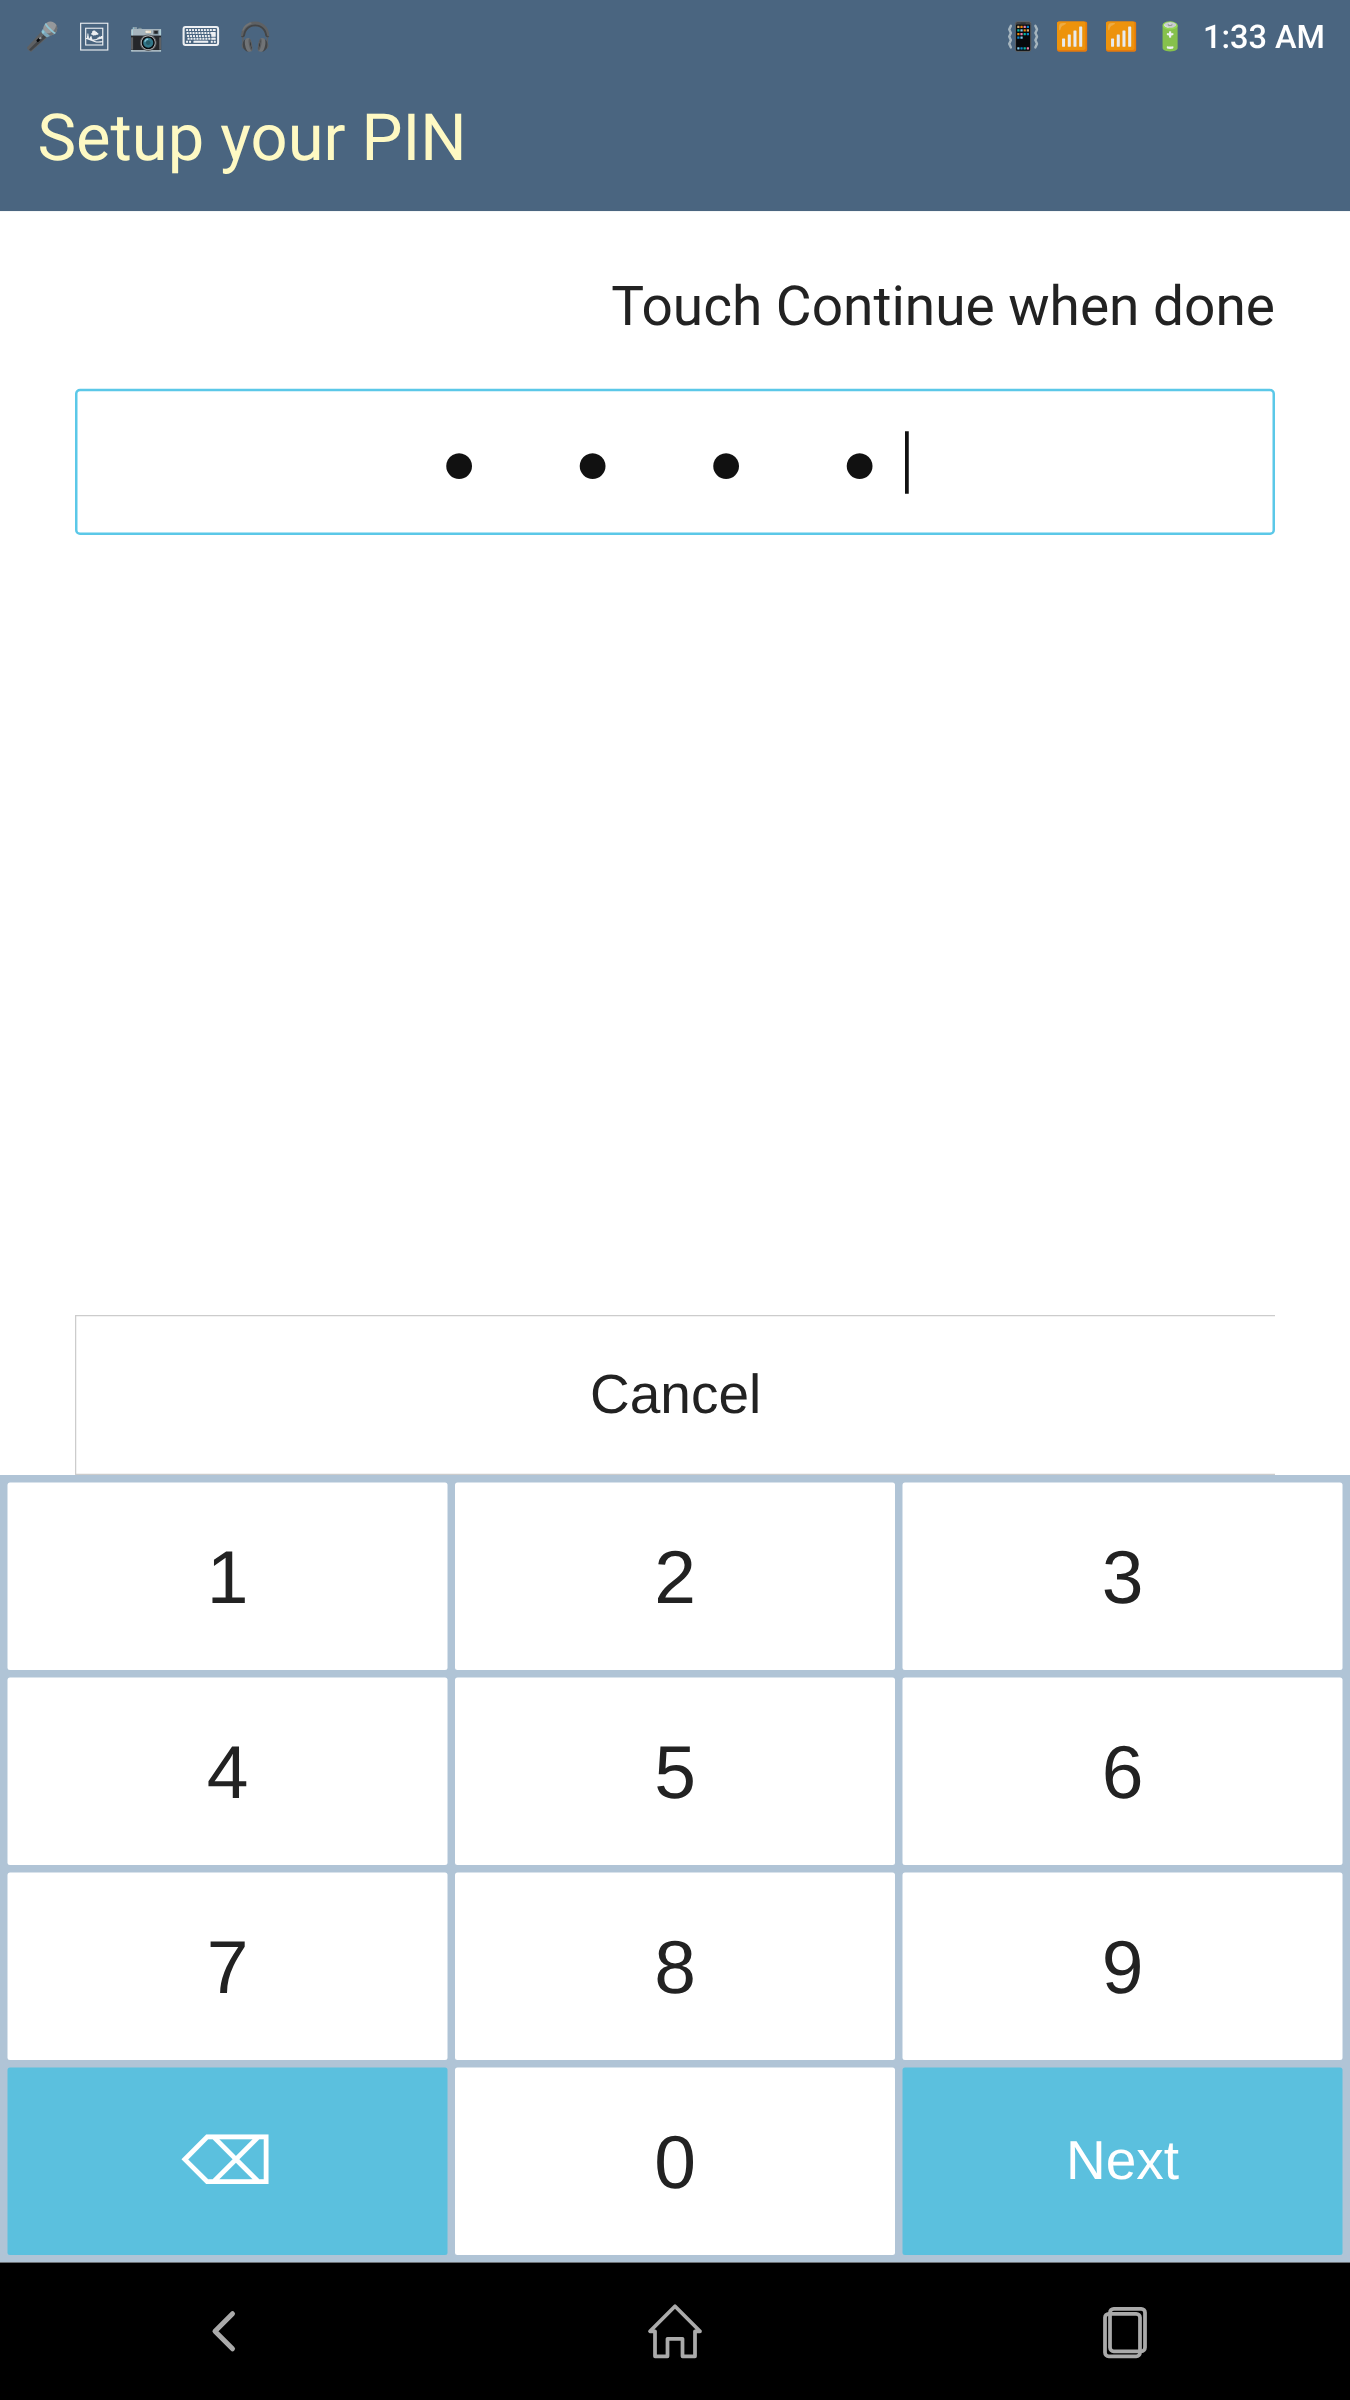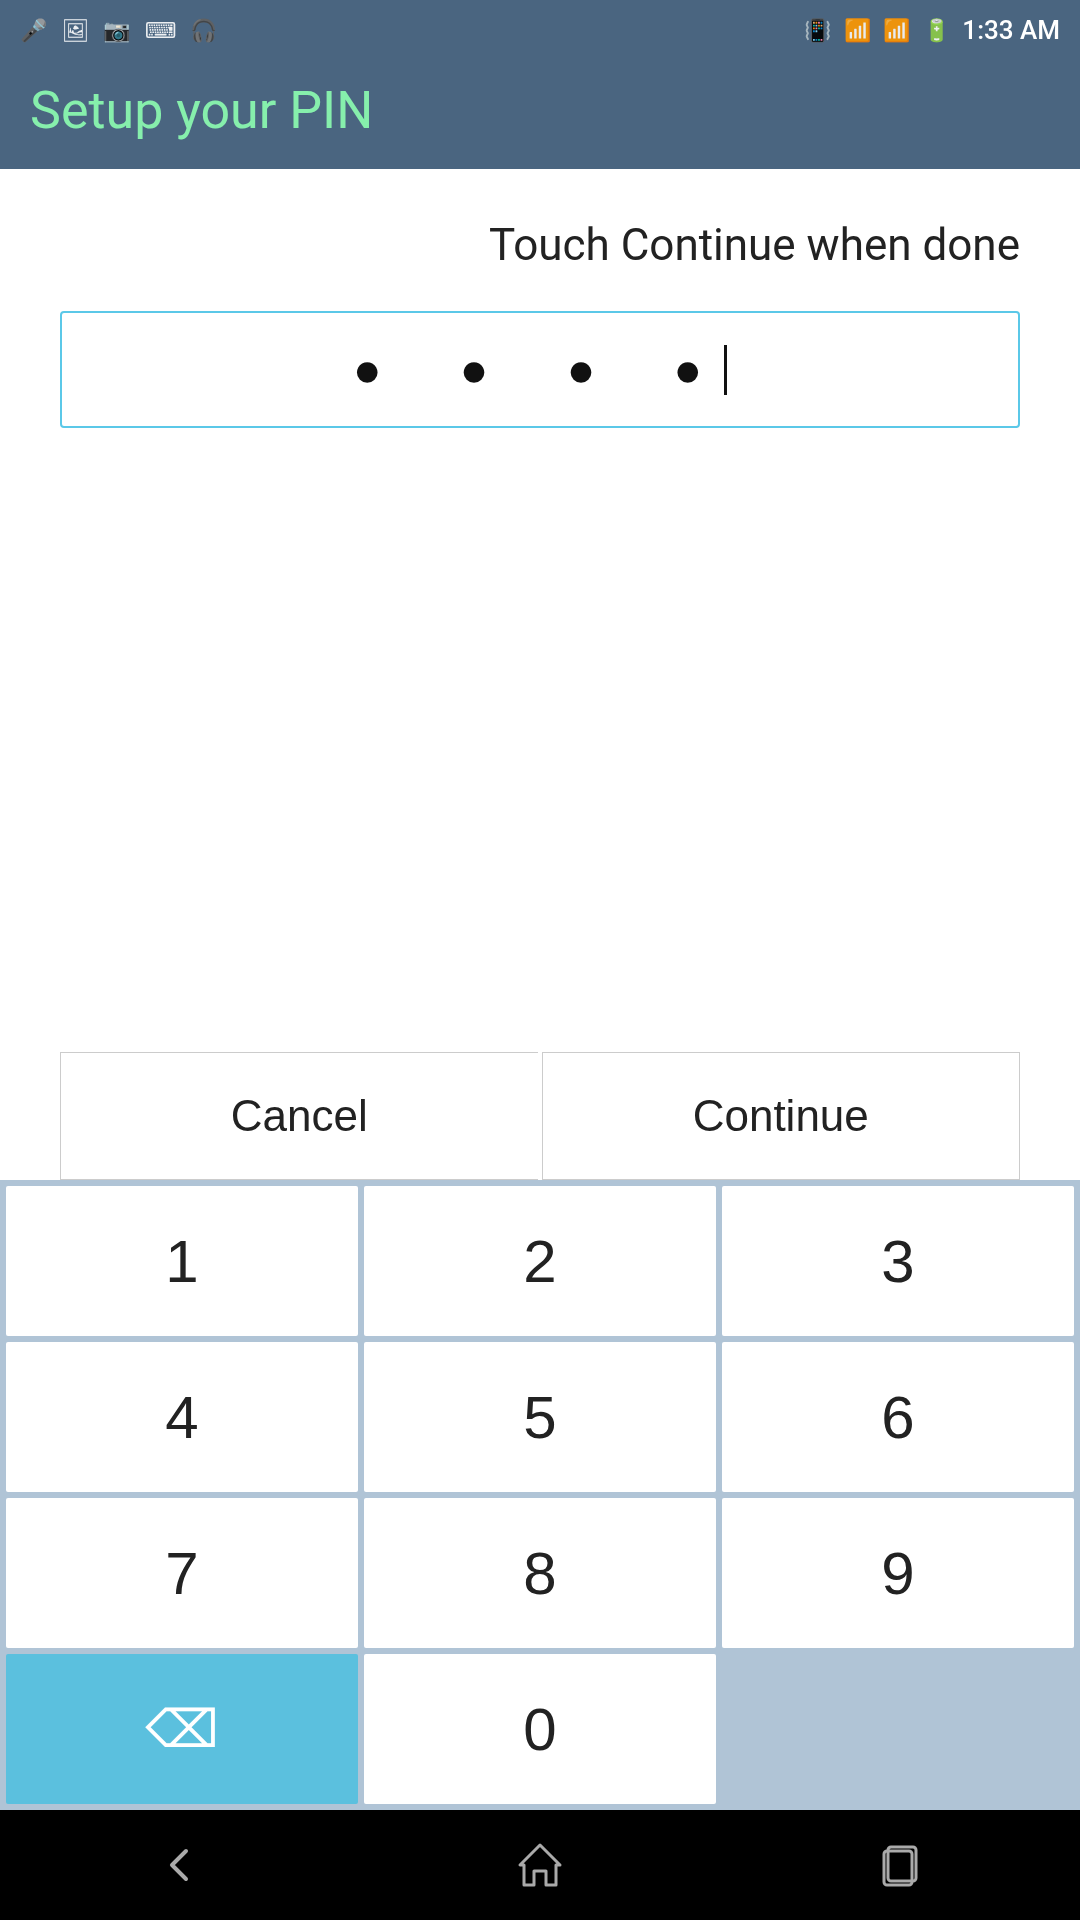--- a/index.html
+++ b/index.html
@@ -45,21 +45,21 @@
       font-weight: 500;
     }
 
     
     .header {
       background: #4a6580;
       padding: 20px 30px 28px 30px;
       flex-shrink: 0;
     }
     .header-title {
-      color: #86efac;
+      color: #fef9c3;
       font-size: 52px;
       font-weight: 400;
     }
 
     
     .main-content {
       flex: 1;
       background: #ffffff;
       display: flex;
       flex-direction: column;
@@ -198,38 +198,38 @@
 
 <div class="main-content">
   <p class="instruction-text">Touch Continue when done</p>
   <div class="pin-input-container">
     <span class="pin-dots">● &nbsp;● &nbsp;● &nbsp;●</span>
     <span class="pin-cursor"></span>
   </div>
 
   <div class="action-buttons">
     <button class="action-btn">Cancel</button>
-    <button class="action-btn">Continue</button>
   </div>
 </div>
 
 <div class="numpad-area">
   <button class="num-key">1</button>
   <button class="num-key">2</button>
   <button class="num-key">3</button>
   <button class="num-key">4</button>
   <button class="num-key">5</button>
   <button class="num-key">6</button>
   <button class="num-key">7</button>
   <button class="num-key">8</button>
   <button class="num-key">9</button>
   <button class="num-key blue">
     <span class="backspace-icon">⌫</span>
   </button>
   <button class="num-key">0</button>
+  <button class="num-key blue">Next</button>
 </div>
 
 <div class="nav-bar">
   <div class="nav-icon">
     <svg width="44" height="44" viewBox="0 0 44 44">
       <polyline points="28,8 14,22 28,36" stroke="#aaa" stroke-width="4" fill="none" stroke-linecap="round" stroke-linejoin="round"></polyline>
     </svg>
   </div>
   <div class="nav-icon">
     <svg width="48" height="48" viewBox="0 0 48 48">

